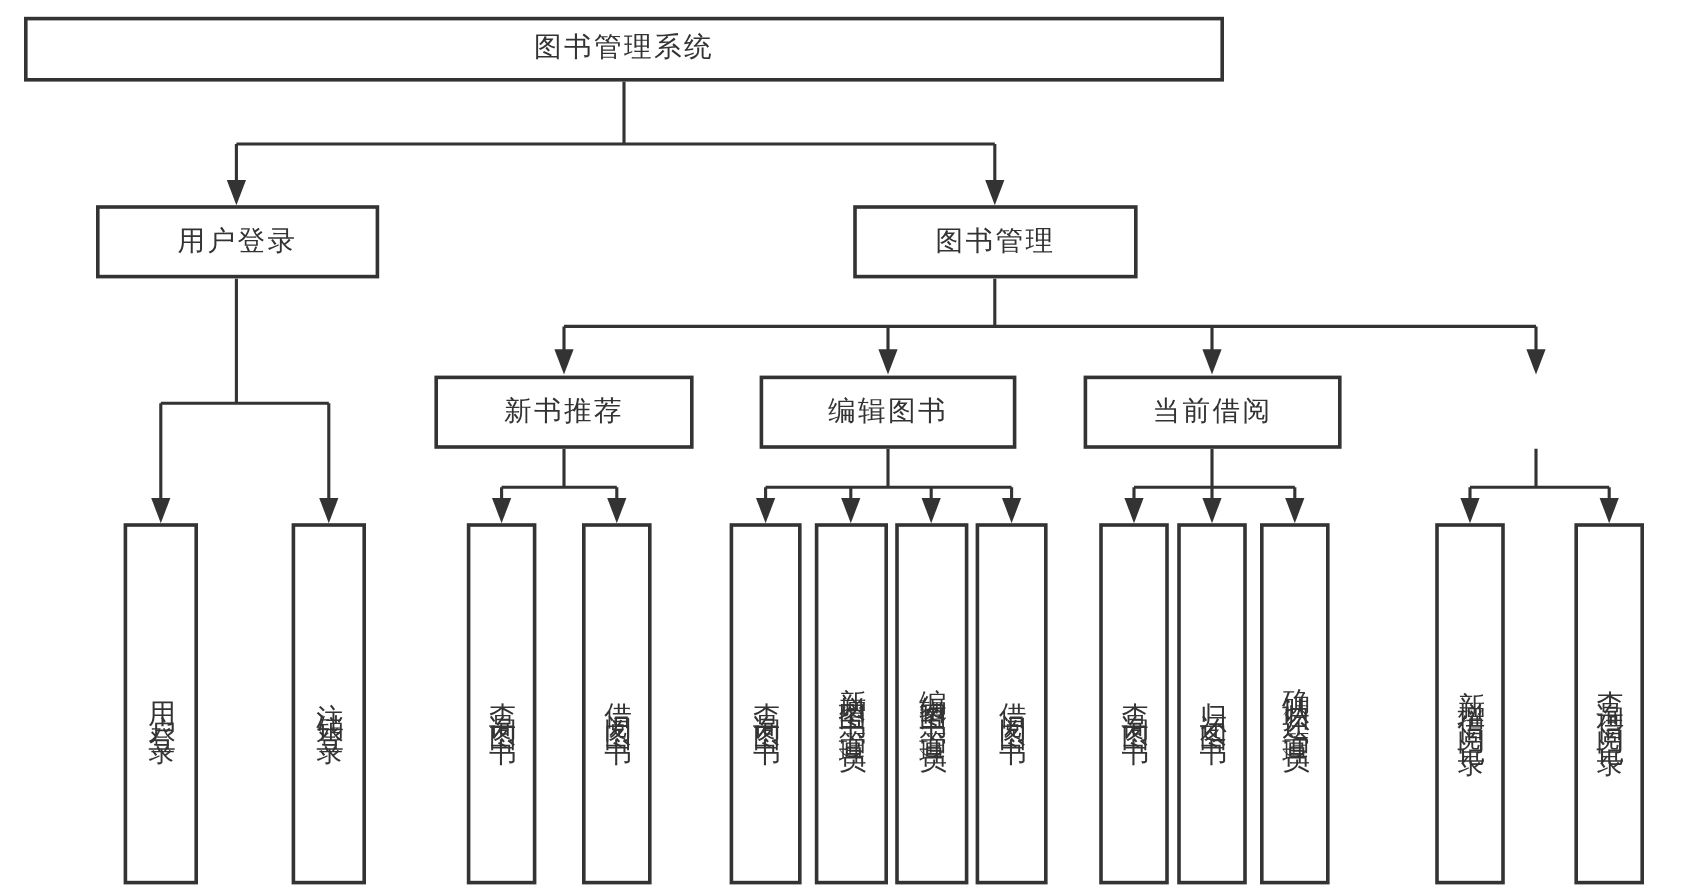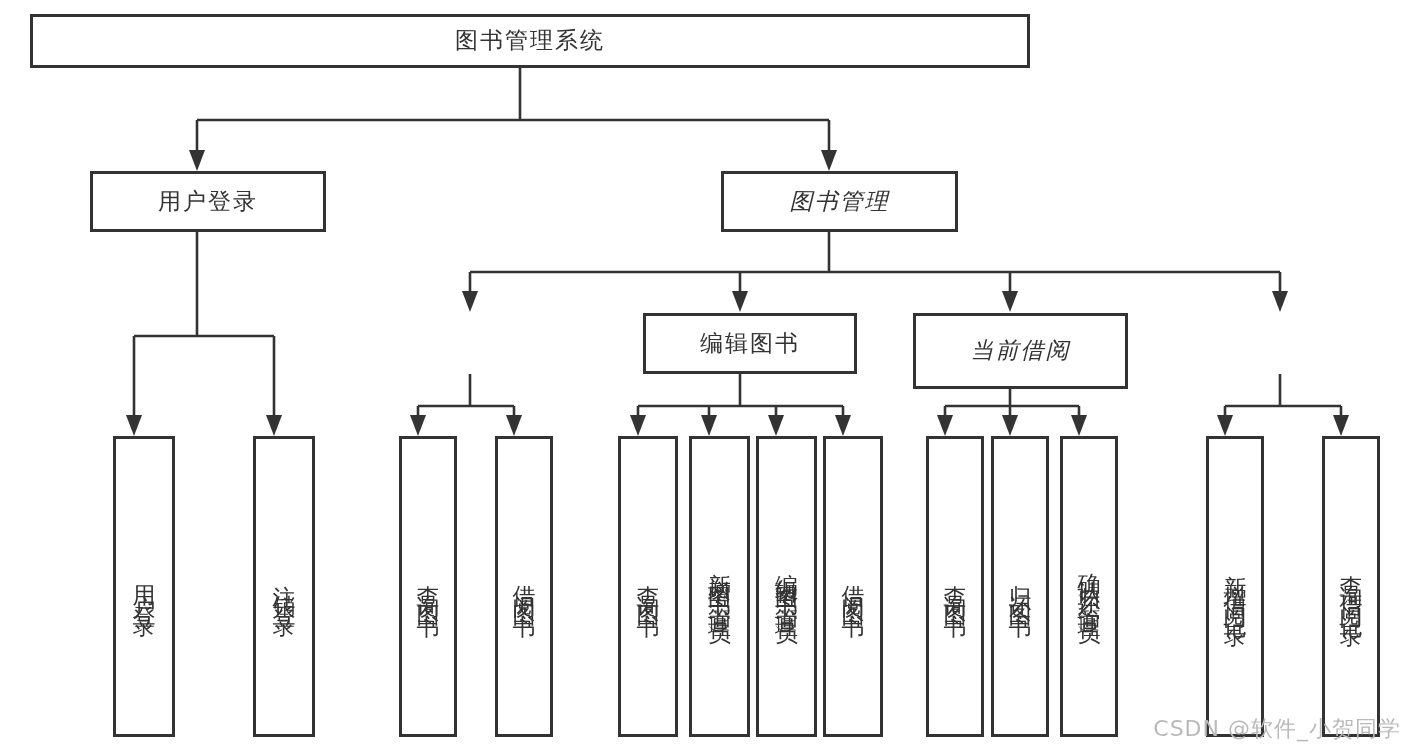--- a/index.html
+++ b/index.html
@@ -7,21 +7,21 @@
     position:relative; width:1405px; height:747px; background:#ffffff;
     font-family:"DejaVu Sans","Liberation Sans",sans-serif; overflow:hidden;
   }
   .connectors { position:absolute; left:0; top:0; width:1405px; height:747px; }
   .connectors path { stroke:#333333; stroke-width:2.6; fill:none; }
   .connectors polygon { fill:#333333; stroke:none; }
   .node {
     position:absolute; box-sizing:border-box; border:3px solid #333333;
     background:#ffffff; color:#333333; display:flex;
     align-items:center; justify-content:center;
-    font-size:23px; letter-spacing:2px; line-height:1.2; z-index:2;margin-left:10px;
+    font-size:23px; letter-spacing:2px; line-height:1.2; z-index:2;
   }
   .vnode {
     writing-mode:vertical-rl; letter-spacing:10px; line-height:1;
     padding:4px 0; text-align:center;
   }
   .vnode.long { letter-spacing:7px; }
   .watermark {
     position:absolute; right:4px; bottom:3px; z-index:5;
     font-size:22px; color:#b9b9b9; letter-spacing:1px; white-space:nowrap;
   }
@@ -63,38 +63,38 @@
     <polygon points="1071,415 1087,415 1079,436"></polygon>
 
     <path d="M1280 374 V406 M1225 406 H1341 M1225 406 V418 M1341 406 V418"></path>
     <polygon points="1217,415 1233,415 1225,436"></polygon>
     <polygon points="1333,415 1349,415 1341,436"></polygon>
   </svg>
 
   <div class="node" style="left:20px; top:14px; width:1000px; height:54px;">图书管理系统</div>
 
   <div class="node" style="left:80px; top:171px; width:236px; height:61px;">用户登录</div>
-  <div class="node" style="left:711px; top:171px; width:237px; height:61px;font-style:italic;">图书管理</div>
+  <div class="node" style="left:711px; top:171px; width:237px; height:61px;">图书管理</div>
 
+  <div class="node" style="left:362px; top:313px; width:216px; height:61px;">新书推荐</div>
   <div class="node" style="left:633px; top:313px; width:214px; height:61px;">编辑图书</div>
-  <div class="node" style="left:903px; top:313px; width:215px; height:76px;font-style:italic;">当前借阅</div>
+  <div class="node" style="left:903px; top:313px; width:215px; height:61px;">当前借阅</div>
 
   <div class="node vnode" style="left:103px; top:436px; width:62px; height:301px;">用户登录</div>
   <div class="node vnode" style="left:243px; top:436px; width:62px; height:301px;">注销登录</div>
 
   <div class="node vnode" style="left:389px; top:436px; width:58px; height:301px;">查询图书</div>
   <div class="node vnode" style="left:485px; top:436px; width:58px; height:301px;">借阅图书</div>
 
   <div class="node vnode" style="left:608px; top:436px; width:60px; height:301px;">查询图书</div>
   <div class="node vnode long" style="left:679px; top:436px; width:61px; height:301px;">新增图书（管理员）</div>
   <div class="node vnode long" style="left:746px; top:436px; width:61px; height:301px;">编辑图书（管理员）</div>
   <div class="node vnode" style="left:813px; top:436px; width:60px; height:301px;">借阅图书</div>
 
   <div class="node vnode" style="left:916px; top:436px; width:58px; height:301px;">查询图书</div>
   <div class="node vnode" style="left:981px; top:436px; width:58px; height:301px;">归还图书</div>
   <div class="node vnode long" style="left:1050px; top:436px; width:58px; height:301px;">确认归还（管理员）</div>
 
   <div class="node vnode" style="left:1196px; top:436px; width:58px; height:301px;">新增借阅记录</div>
   <div class="node vnode" style="left:1312px; top:436px; width:58px; height:301px;">查询借阅记录</div>
 
-  <div class="watermark">CSDN @软件_小贺同学</div>
 
 </div>
 
 </body></html>

